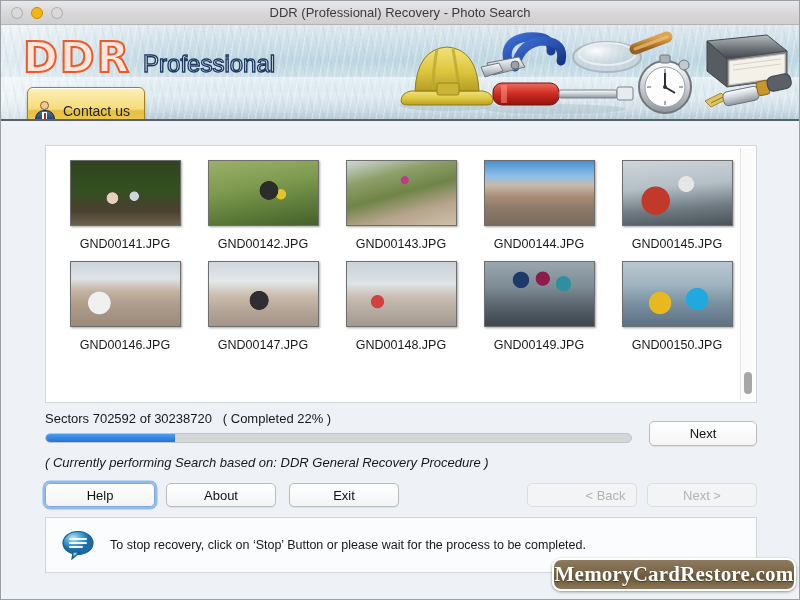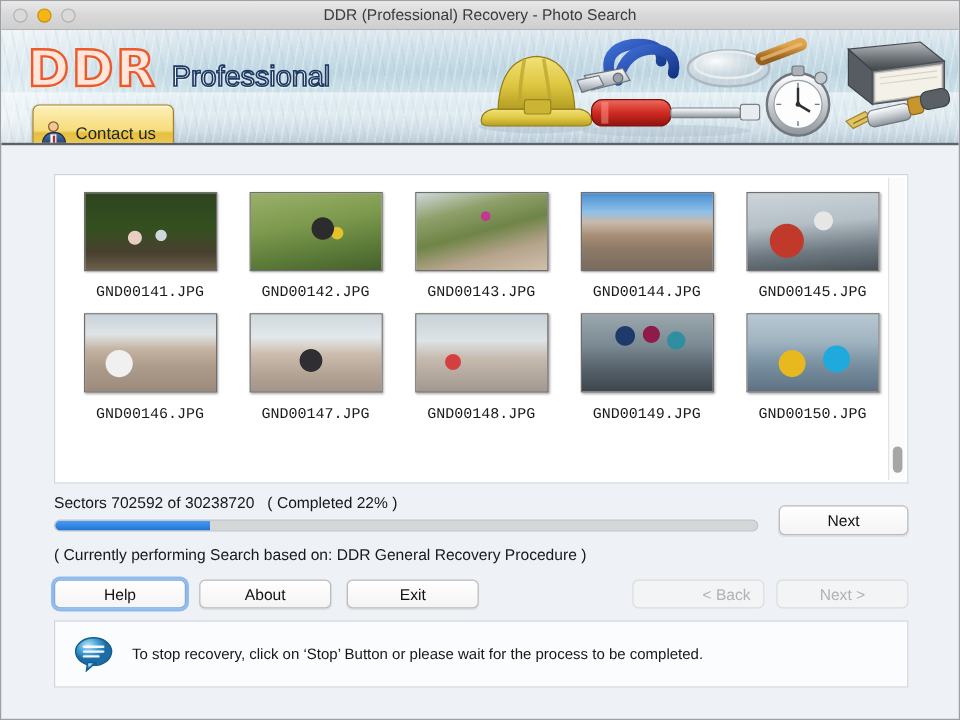--- a/index.html
+++ b/index.html
@@ -155,21 +155,21 @@
   .thumb-img {
     width: 111px; height: 66px;
     border: 1px solid #6e6e6e;
     box-shadow: 1px 1px 2px rgba(0,0,0,.35);
     position: relative; overflow: hidden;
     background-size: cover;
   }
   .thumb-name {
     margin-top: 11px;
     font-size: 12.5px; color: #1a1a1a;
-    font-family: Liberation Mono, monospace;
+    font-family: Liberation Sans, sans-serif;
   }
 
   
   .ph-forest1 { background:
       radial-gradient(circle at 38% 58%, #e9cfc2 0 7%, rgba(0,0,0,0) 8%),
       radial-gradient(circle at 58% 55%, #cfd6dd 0 6%, rgba(0,0,0,0) 7%),
       linear-gradient(180deg, #2f4420 0%, #33501f 45%, #4a4031 78%, #6b614b 100%); }
   .ph-forest2 { background:
       radial-gradient(circle at 55% 46%, #2c2c2c 0 13%, rgba(0,0,0,0) 14%),
       radial-gradient(circle at 66% 52%, #e3c22a 0 6%, rgba(0,0,0,0) 7%),
@@ -239,21 +239,21 @@
     width: 108px; height: 25px;
     display: flex; align-items: center; justify-content: center;
     font-size: 13px; color: #111;
     background: linear-gradient(to bottom, #ffffff, #f4f4f4);
     border: 1px solid #bcbcbc; border-radius: 5px;
     box-shadow: 0 1px 1px rgba(0,0,0,.08);
     cursor: pointer;
   }
   .status-line {
     position: absolute; left: 44px; top: 334px;
-    font-size: 13px; color: #15181c;
+    font-size: 13px; color: #15181c; font-style: italic;
   }
 
   
   .btn {
     position: absolute; top: 362px;
     height: 24px;
     display: flex; align-items: center; justify-content: center;
     font-size: 13px; color: #111;
     background: linear-gradient(to bottom, #ffffff, #f4f4f4);
     border: 1px solid #bcbcbc; border-radius: 5px;
@@ -521,14 +521,17 @@
               <path d="M8 13 H24"></path>
               <path d="M8 17 H20"></path>
           </g>
         </svg>
       </span>
       <span class="msg-text">To stop recovery, click on ‘Stop’ Button or please wait for the process to be completed.</span>
     </div>
 
   </div>
 
+  <div class="watermark">
+    <span>MemoryCardRestore.com</span>
+  </div>
 
 </div>
 
 </body></html>

